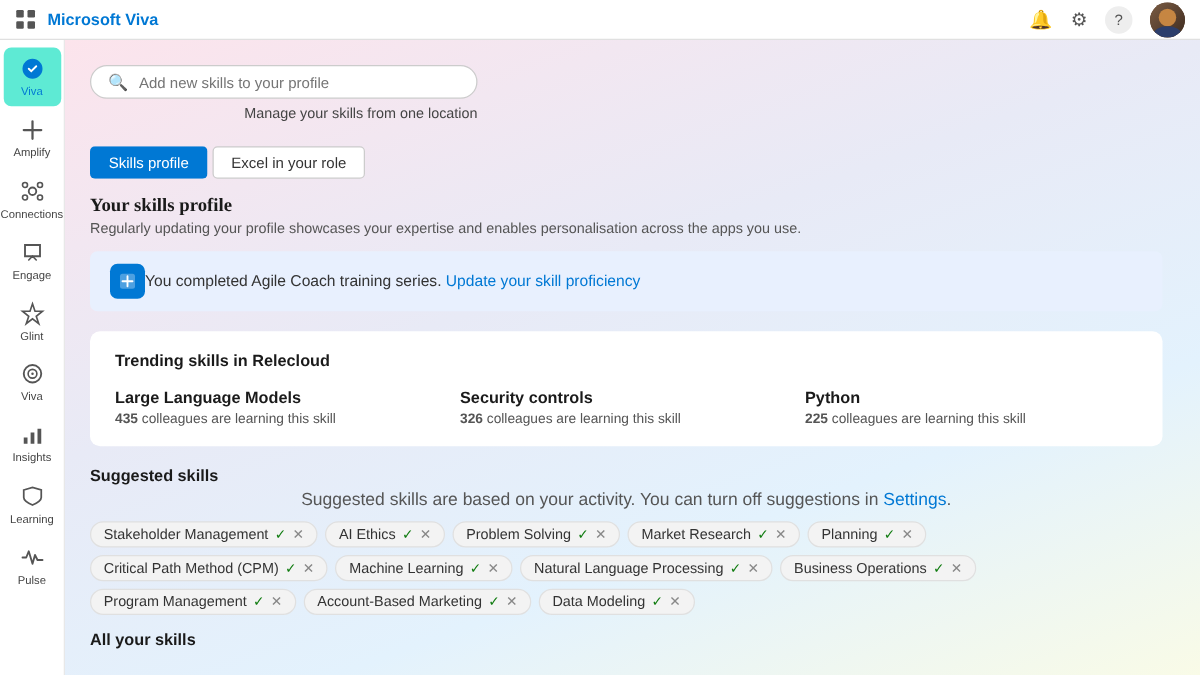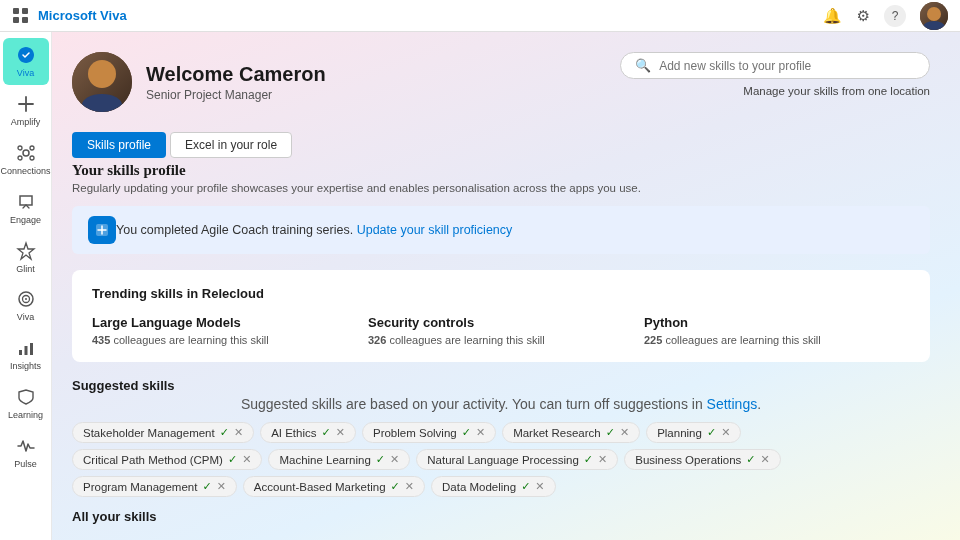--- a/index.html
+++ b/index.html
@@ -205,21 +205,21 @@
     .search-subtitle {
       font-size: 11.5px;
       color: #444;
       text-align: right;
     }
 
     
     .tabs {
       display: flex;
       gap: 4px;
-      margin-bottom: 4px;
+      margin-bottom: 14px;
     }
     .tab-btn {
       padding: 5px 14px;
       border-radius: 4px;
       font-size: 12px;
       cursor: pointer;
       border: 1px solid transparent;
     }
     .tab-btn.active {
       background: #0078d4;
@@ -458,32 +458,20 @@
             <path d="M2 10h3l2-5 3 10 2-7 2 4h4" stroke="#555" stroke-width="1.5" stroke-linecap="round" stroke-linejoin="round"></path>
           </svg>
       </div>
       <span class="sidebar-label">Pulse</span>
     </div>
   </div>
 
   <div class="main">
 
     <div class="profile-header">
-      <div class="profile-left">
-        <div class="profile-avatar">
-          <div class="profile-avatar-inner">
-            <div class="avatar-face"></div>
-            <div class="avatar-body"></div>
-          </div>
-        </div>
-        <div class="profile-info">
-          <h2>Welcome Cameron</h2>
-          <div class="role">Senior Project Manager</div>
-        </div>
-      </div>
       <div class="search-area">
         <div class="search-box">
           <span class="search-icon-wrap">🔍</span>
           <input type="text" placeholder="Add new skills to your profile" style="">
         </div>
         <div class="search-subtitle">Manage your skills from one location</div>
       </div>
     </div>
 
     <div class="tabs">

